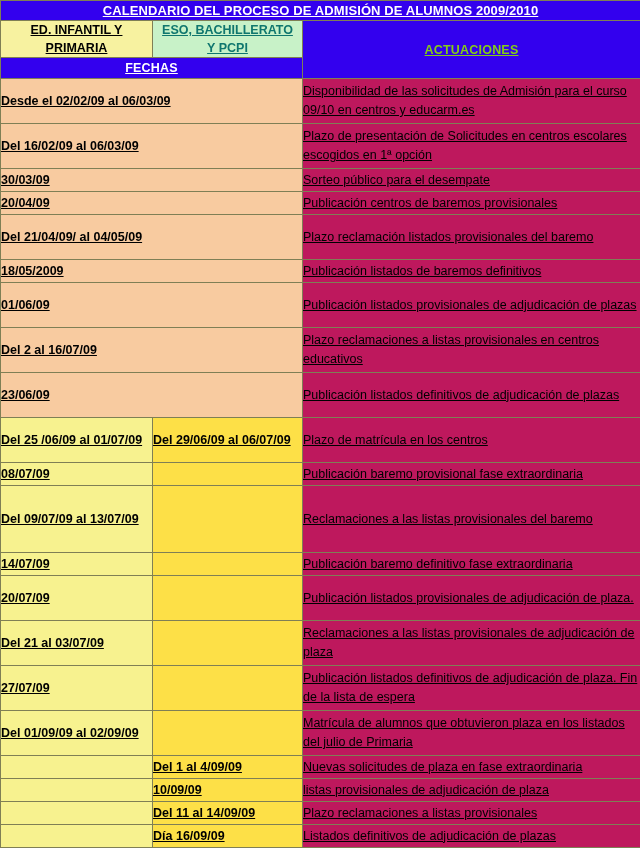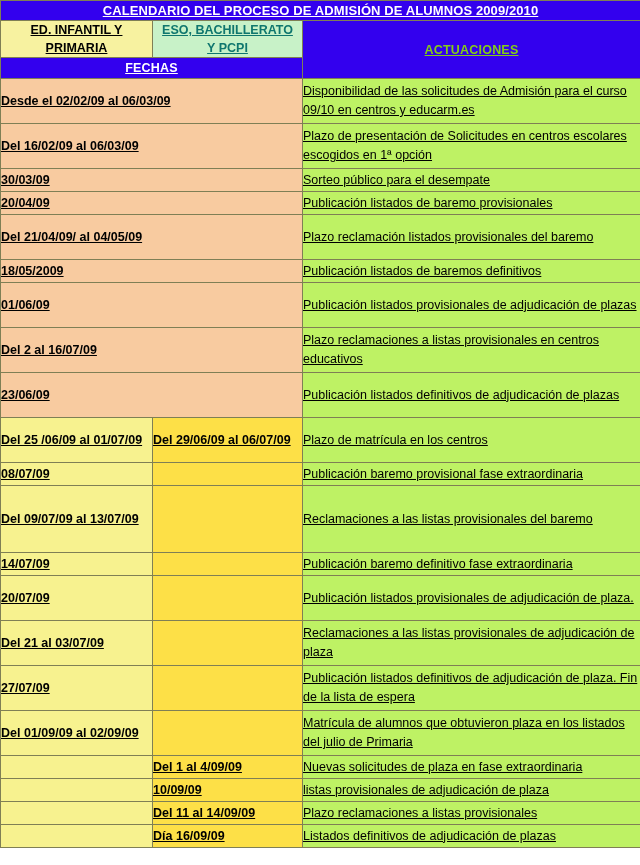--- a/index.html
+++ b/index.html
@@ -78,21 +78,21 @@
     font-size: 12.5px;
     text-align: left;
     line-height: 1.5;
     padding: 2px 3px;
     color: #000000;
   }
   .c-orange { background: #f8cba0; }
   .c-yellow { background: #f7f28f; }
   .c-green  { background: #fde047; }
   .c-act {
-    background: #bef264;
+    background: #be185d;
     color: #000000;
     font-size: 12.5px;
     text-align: left;
     line-height: 1.52;
     padding: 2px 4px 2px 6px;
   }
   .r1 { height: 22px; }
   .r2 { height: 44px; }
   .r3 { height: 66px; }
 </style>
@@ -132,21 +132,21 @@
       <tr>
         <td class="c-date c-orange r2" colspan="2">Del 16/02/09 al 06/03/09</td>
         <td class="c-act r2">Plazo de presentación de Solicitudes en centros escolares escogidos en 1ª opción</td>
       </tr>
       <tr>
         <td class="c-date c-orange r1" colspan="2">30/03/09</td>
         <td class="c-act r1">Sorteo público para el desempate</td>
       </tr>
       <tr>
         <td class="c-date c-orange r1" colspan="2">20/04/09</td>
-        <td class="c-act r1">Publicación listados de baremo provisionales</td>
+        <td class="c-act r1">Publicación centros de baremos provisionales</td>
       </tr>
       <tr>
         <td class="c-date c-orange r2" colspan="2">Del 21/04/09/ al 04/05/09</td>
         <td class="c-act r2">Plazo reclamación listados provisionales del baremo</td>
       </tr>
       <tr>
         <td class="c-date c-orange r1" colspan="2">18/05/2009</td>
         <td class="c-act r1">Publicación listados de baremos definitivos</td>
       </tr>
       <tr>

